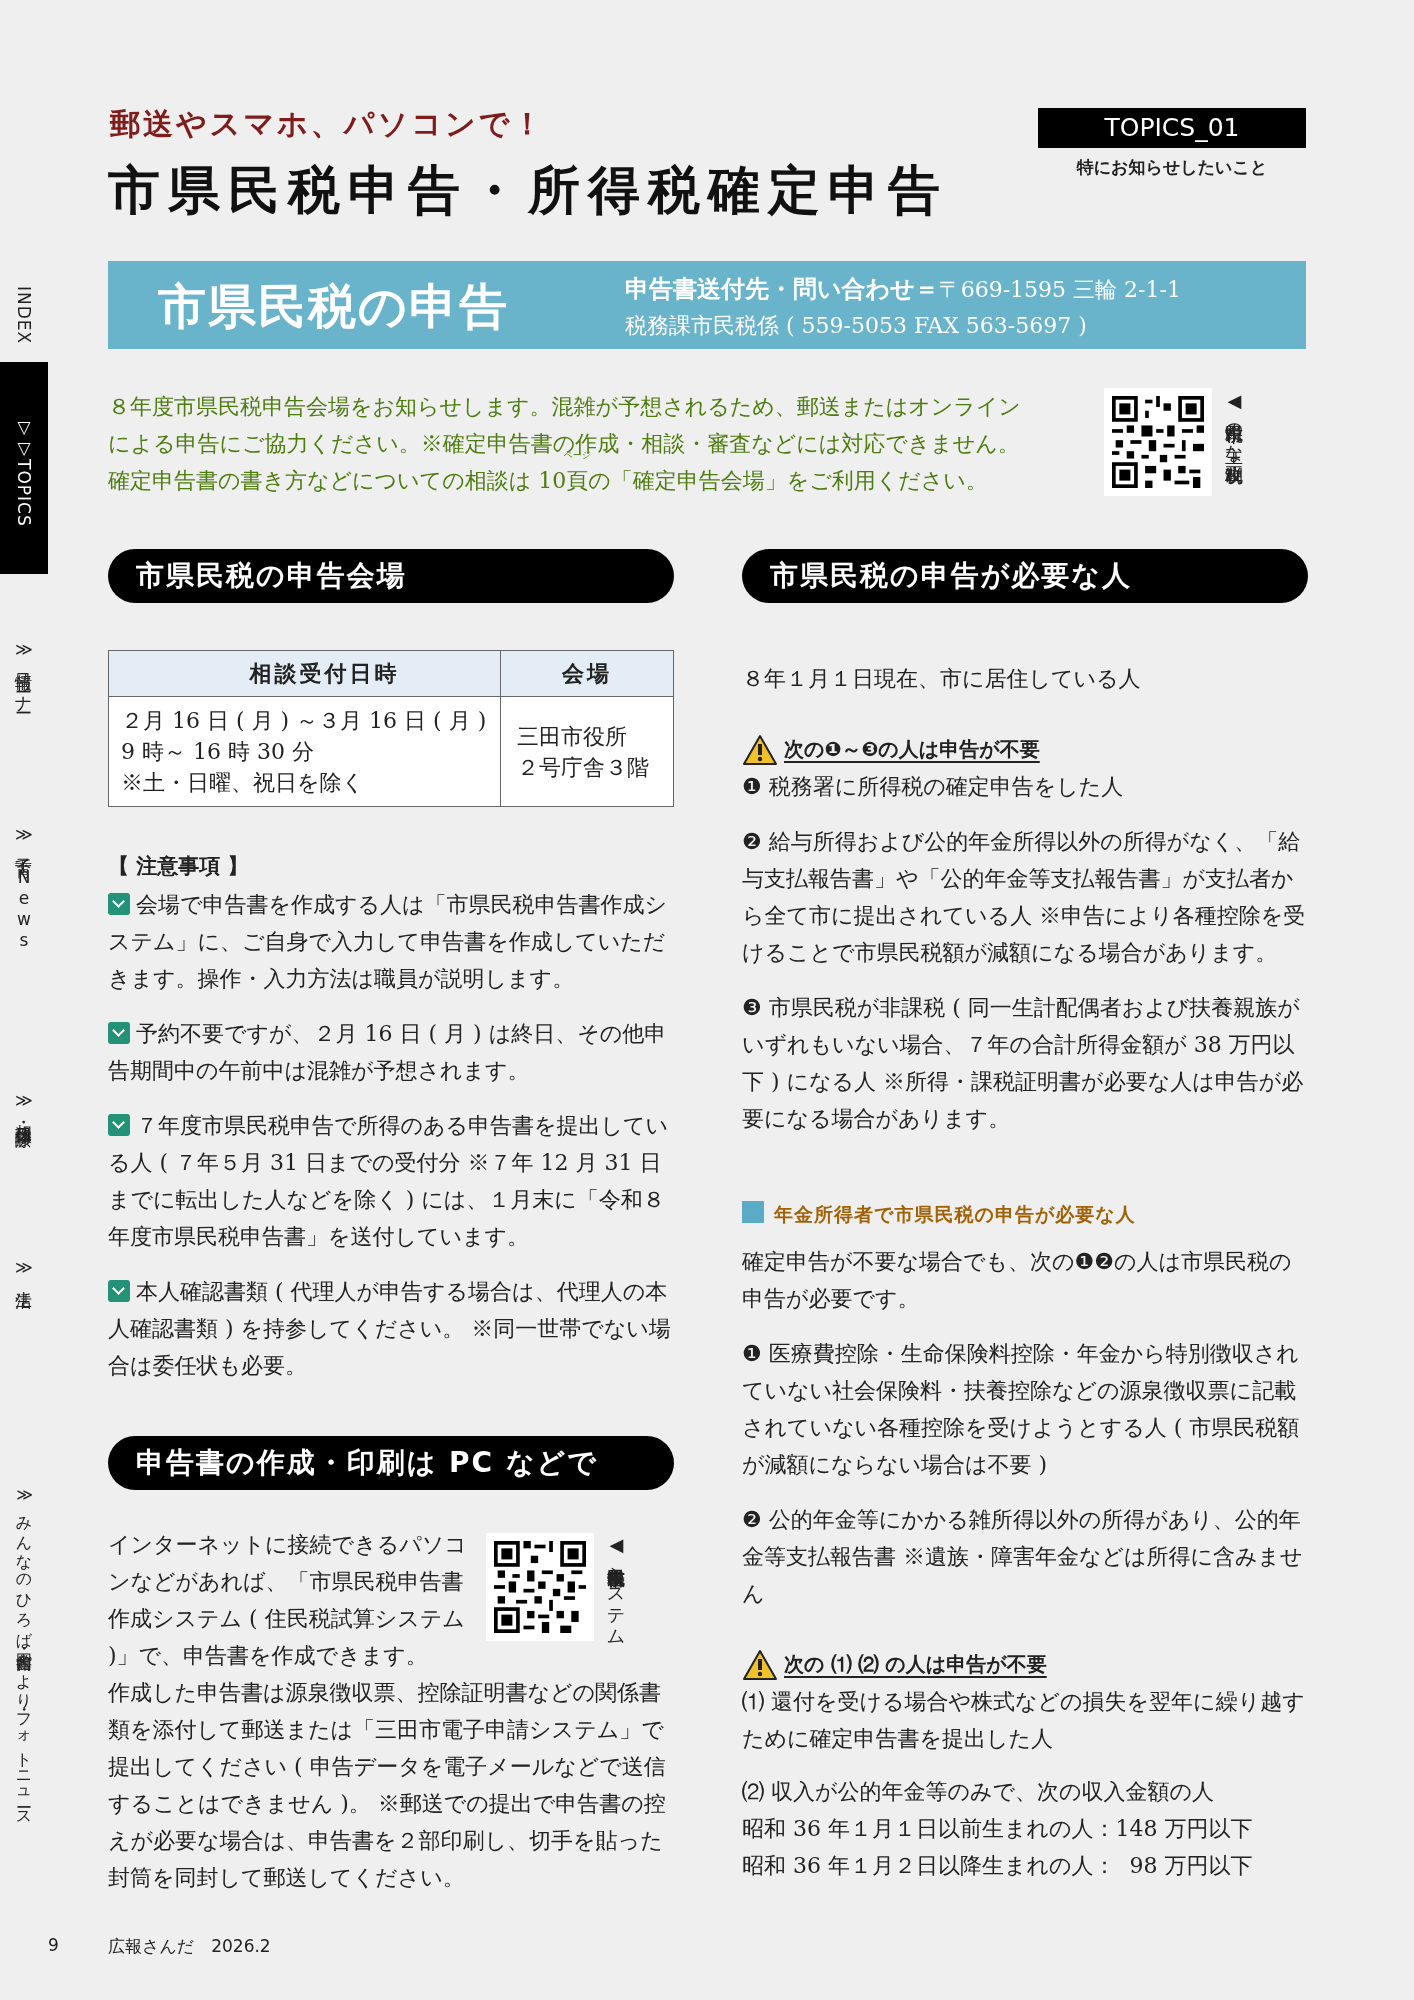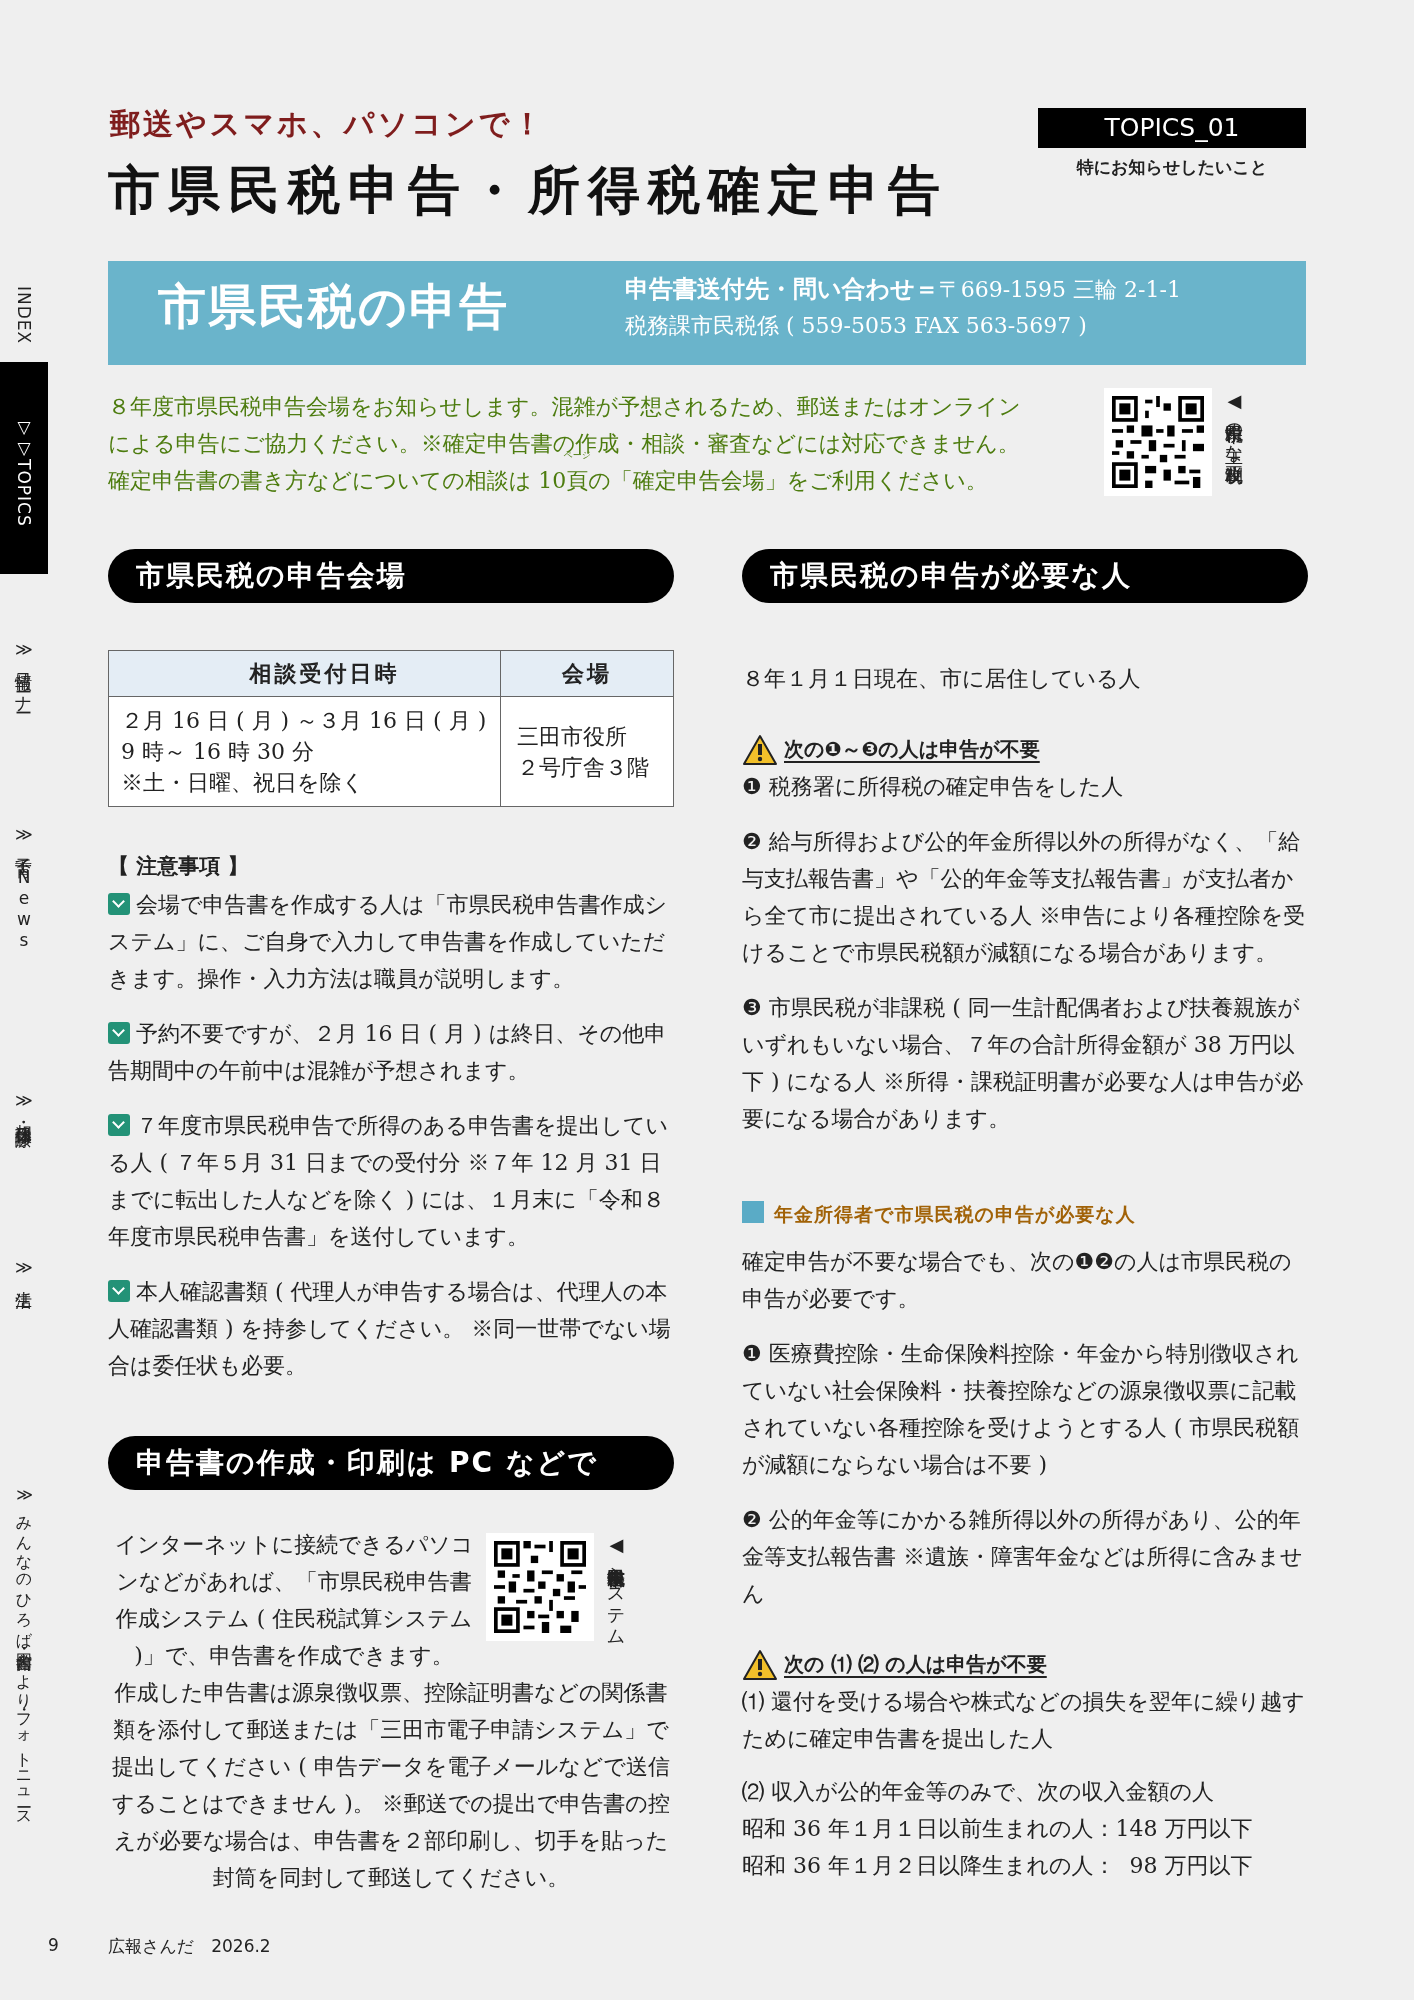--- a/index.html
+++ b/index.html
@@ -13,21 +13,21 @@
   .nav-item.rotated { text-orientation: mixed; }
   .nav-item.active { background: #000; color: #fff; }
 
   
   .subtitle { position: absolute; left: 110px; top: 104px; font-family: "DejaVu Sans", sans-serif; font-weight: bold; font-size: 30px; letter-spacing: 3px; color: #7f1d1d; }
   .main-title { position: absolute; left: 108px; top: 156px; font-family: "DejaVu Sans", sans-serif; font-weight: bold; font-size: 52px; letter-spacing: 8px; color: #111; }
   .topics-badge { position: absolute; left: 1038px; top: 108px; width: 268px; height: 40px; background: #000; color: #fff; font-family: "DejaVu Sans", sans-serif; font-size: 25px; text-align: center; line-height: 40px; }
   .topics-caption { position: absolute; left: 1038px; top: 156px; width: 268px; text-align: center; font-family: "DejaVu Sans", sans-serif; font-weight: bold; font-size: 17px; color: #222; }
 
   
-  .banner { position: absolute; left: 108px; top: 261px; width: 1198px; height: 104px; background: #6ab4cb; }
+  .banner { position: absolute; left: 108px; top: 261px; width: 1198px; height: 88px; background: #6ab4cb; }
   .banner-title { position: absolute; left: 50px; top: 14px; font-family: "DejaVu Sans", sans-serif; font-weight: bold; font-size: 48px; color: #fff; letter-spacing: 2px; }
   .banner-contact { position: absolute; left: 517px; top: 10px; color: #fff; font-size: 22px; line-height: 36px; }
   .banner-contact .b { font-family: "DejaVu Sans", sans-serif; font-weight: bold; font-size: 24px; }
 
   
   .intro { position: absolute; left: 108px; top: 388px; width: 990px; font-size: 22px; line-height: 37px; color: #4d7c0f; }
   .ruby-wrap { position: relative; display: inline-block; }
   .ruby-wrap .rt { position: absolute; top: -12px; left: 50%; transform: translateX(-50%); font-size: 9px; line-height: 10px; white-space: nowrap; }
   .qr { position: absolute; background: #fff; padding: 8px; }
   .qr svg { display: block; }
@@ -42,21 +42,21 @@
   .venue-table td { border: 1.5px solid #666; font-size: 22px; line-height: 31px; padding: 8px 12px; vertical-align: middle; }
   .venue-table td.c2 { padding-left: 16px; }
 
   
   .notes { position: absolute; left: 108px; top: 848px; width: 566px; font-size: 22px; line-height: 37px; }
   .notes-heading { font-family: "DejaVu Sans", sans-serif; font-weight: bold; font-size: 21px; margin-bottom: 1px; }
   .note { margin-bottom: 18px; }
   .check { display: inline-block; width: 22px; height: 22px; background: #239277; border-radius: 3px; vertical-align: -3px; margin-right: 6px; position: relative; }
   .check::after { content: ""; position: absolute; left: 6px; top: 4px; width: 7px; height: 7px; border-right: 2.5px solid #fff; border-bottom: 2.5px solid #fff; transform: rotate(45deg); }
 
-  .pc-text { position: absolute; left: 108px; top: 1526px; width: 566px; font-size: 22px; line-height: 37px; text-align: center; }
+  .pc-text { position: absolute; left: 108px; top: 1526px; width: 566px; font-size: 22px; line-height: 37px; }
 
   
   .right-col { position: absolute; left: 742px; width: 566px; font-size: 22px; line-height: 37px; }
   .warn-heading { font-family: "DejaVu Sans", sans-serif; font-weight: bold; font-size: 20px; display: flex; align-items: center; gap: 6px; }
   .warn-heading span.t { text-decoration: underline; text-underline-offset: 5px; text-decoration-thickness: 2px; }
   .blue-heading { font-family: Liberation Sans, sans-serif; font-weight: bold; font-size: 19px; color: #a16207; letter-spacing: 1px; }
   .blue-heading .sq { display: inline-block; width: 22px; height: 22px; background: #5aabc6; margin-right: 10px; vertical-align: -2px; }
   .numbered { margin-top: 18px; }
 
   

